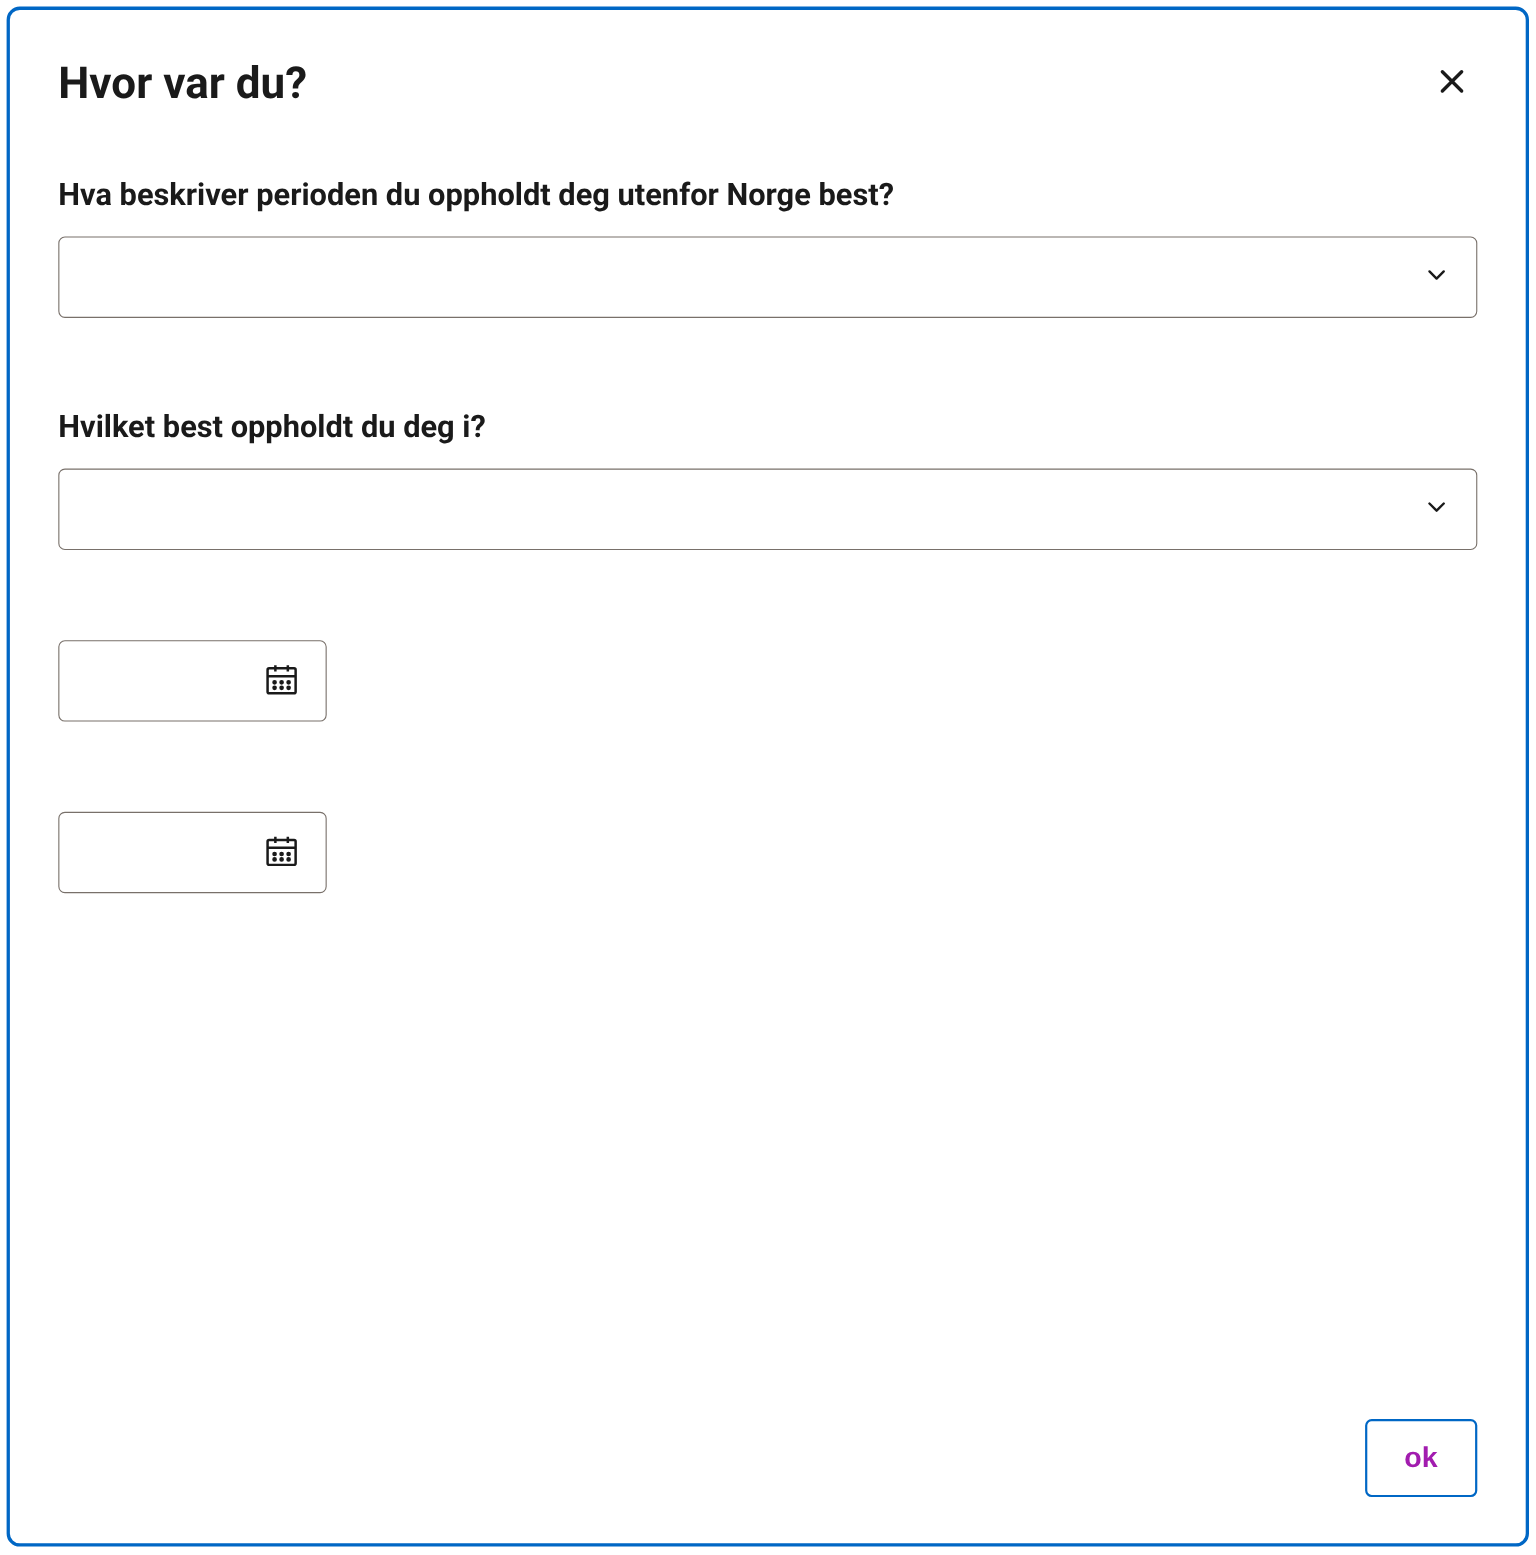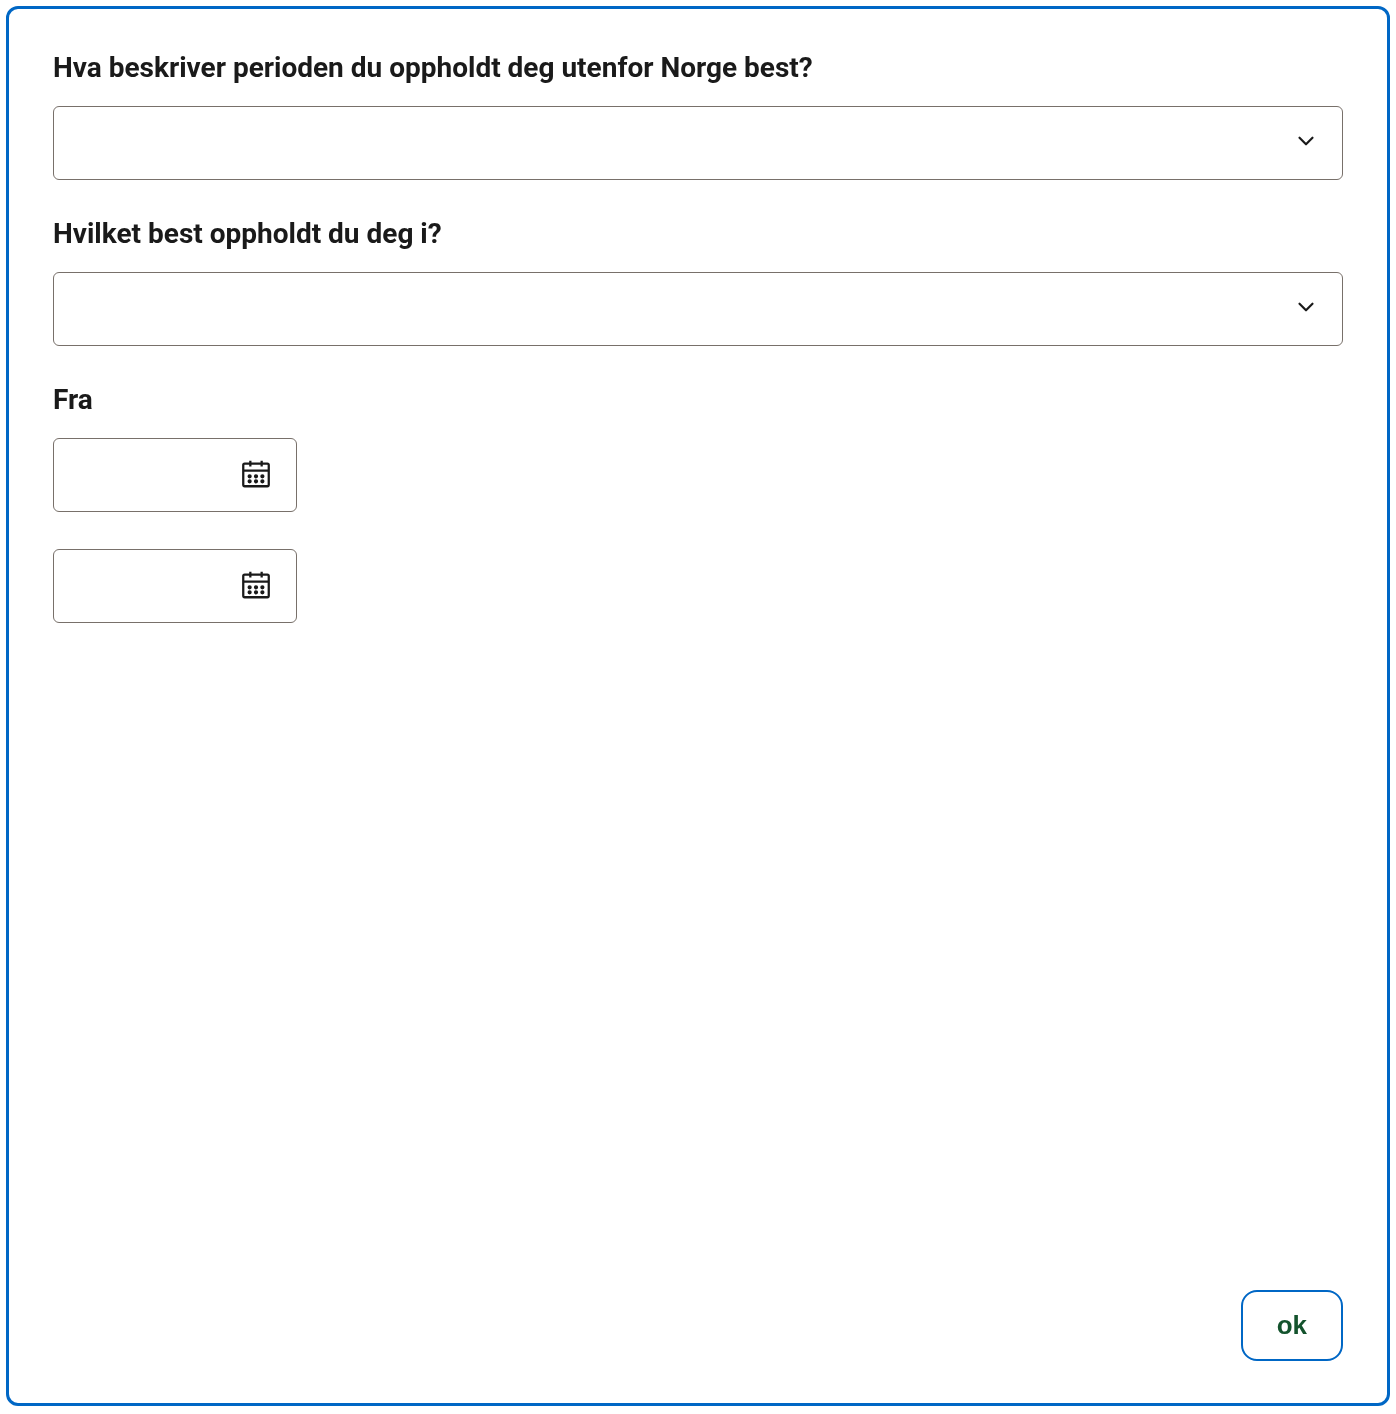--- a/index.html
+++ b/index.html
@@ -37,21 +37,21 @@
     .close-btn {
       background: none;
       border: none;
       cursor: pointer;
       padding: 8px;
       display: flex;
       align-items: center;
       justify-content: center;
     }
     .field-group {
-      margin-bottom: 37px;
+      margin-bottom: 82px;
     }
     .field-label {
       font-size: 28px;
       font-weight: 700;
       color: #1a1a1a;
       margin-bottom: 22px;
       display: block;
     }
     .select-wrapper {
       position: relative;
@@ -100,32 +100,43 @@
       display: flex;
     }
     .modal-footer {
       margin-top: auto;
       display: flex;
       justify-content: flex-end;
     }
     .ok-btn {
       border: 2px solid #0067c5;
       background: #fff;
-      color: #14532d;
+      color: #a21caf;
       font-size: 26px;
       font-weight: 700;
       padding: 18px 34px;
-      border-radius: 16px;
+      border-radius: 6px;
       cursor: pointer;
     }
   </style>
 </head>
 <body>
 
 <div class="modal">
+  <div class="modal-header">
+    <h1 class="modal-title">Hvor var du?</h1>
+    <button class="close-btn">
+      <span>
+        <svg width="30" height="30" viewBox="0 0 24 24" fill="none" stroke="#1a1a1a" stroke-width="2.5" stroke-linecap="round">
+          <line x1="5" y1="5" x2="19" y2="19"></line>
+          <line x1="19" y1="5" x2="5" y2="19"></line>
+        </svg>
+      </span>
+    </button>
+  </div>
 
   <div class="field-group">
     <label class="field-label">Hva beskriver perioden du oppholdt deg utenfor Norge best?</label>
     <div class="select-wrapper">
       <select class="select-input">
         <option></option>
       </select>
       <span class="chevron-icon">
         <svg width="26" height="26" viewBox="0 0 24 24" fill="none" stroke="#1a1a1a" stroke-width="2" stroke-linecap="round" stroke-linejoin="round">
           <polyline points="6 9 12 15 18 9"></polyline>
@@ -142,21 +153,20 @@
       </select>
       <span class="chevron-icon">
         <svg width="26" height="26" viewBox="0 0 24 24" fill="none" stroke="#1a1a1a" stroke-width="2" stroke-linecap="round" stroke-linejoin="round">
           <polyline points="6 9 12 15 18 9"></polyline>
         </svg>
       </span>
     </div>
   </div>
 
   <div class="field-group">
-    <label class="field-label">Fra</label>
     <div class="date-input-wrapper">
       <input type="text" class="date-input" value="" style="">
       <button class="calendar-icon-btn">
         <span>
           <svg width="34" height="34" viewBox="0 0 24 24" fill="none" stroke="#1a1a1a" stroke-width="1.6">
             <rect x="3" y="5" width="18" height="16" rx="1"></rect>
             <line x1="3" y1="10" x2="21" y2="10"></line>
             <line x1="8" y1="3" x2="8" y2="7"></line>
             <line x1="16" y1="3" x2="16" y2="7"></line>
             <circle cx="7.5" cy="14" r="0.7" fill="#1a1a1a"></circle>

